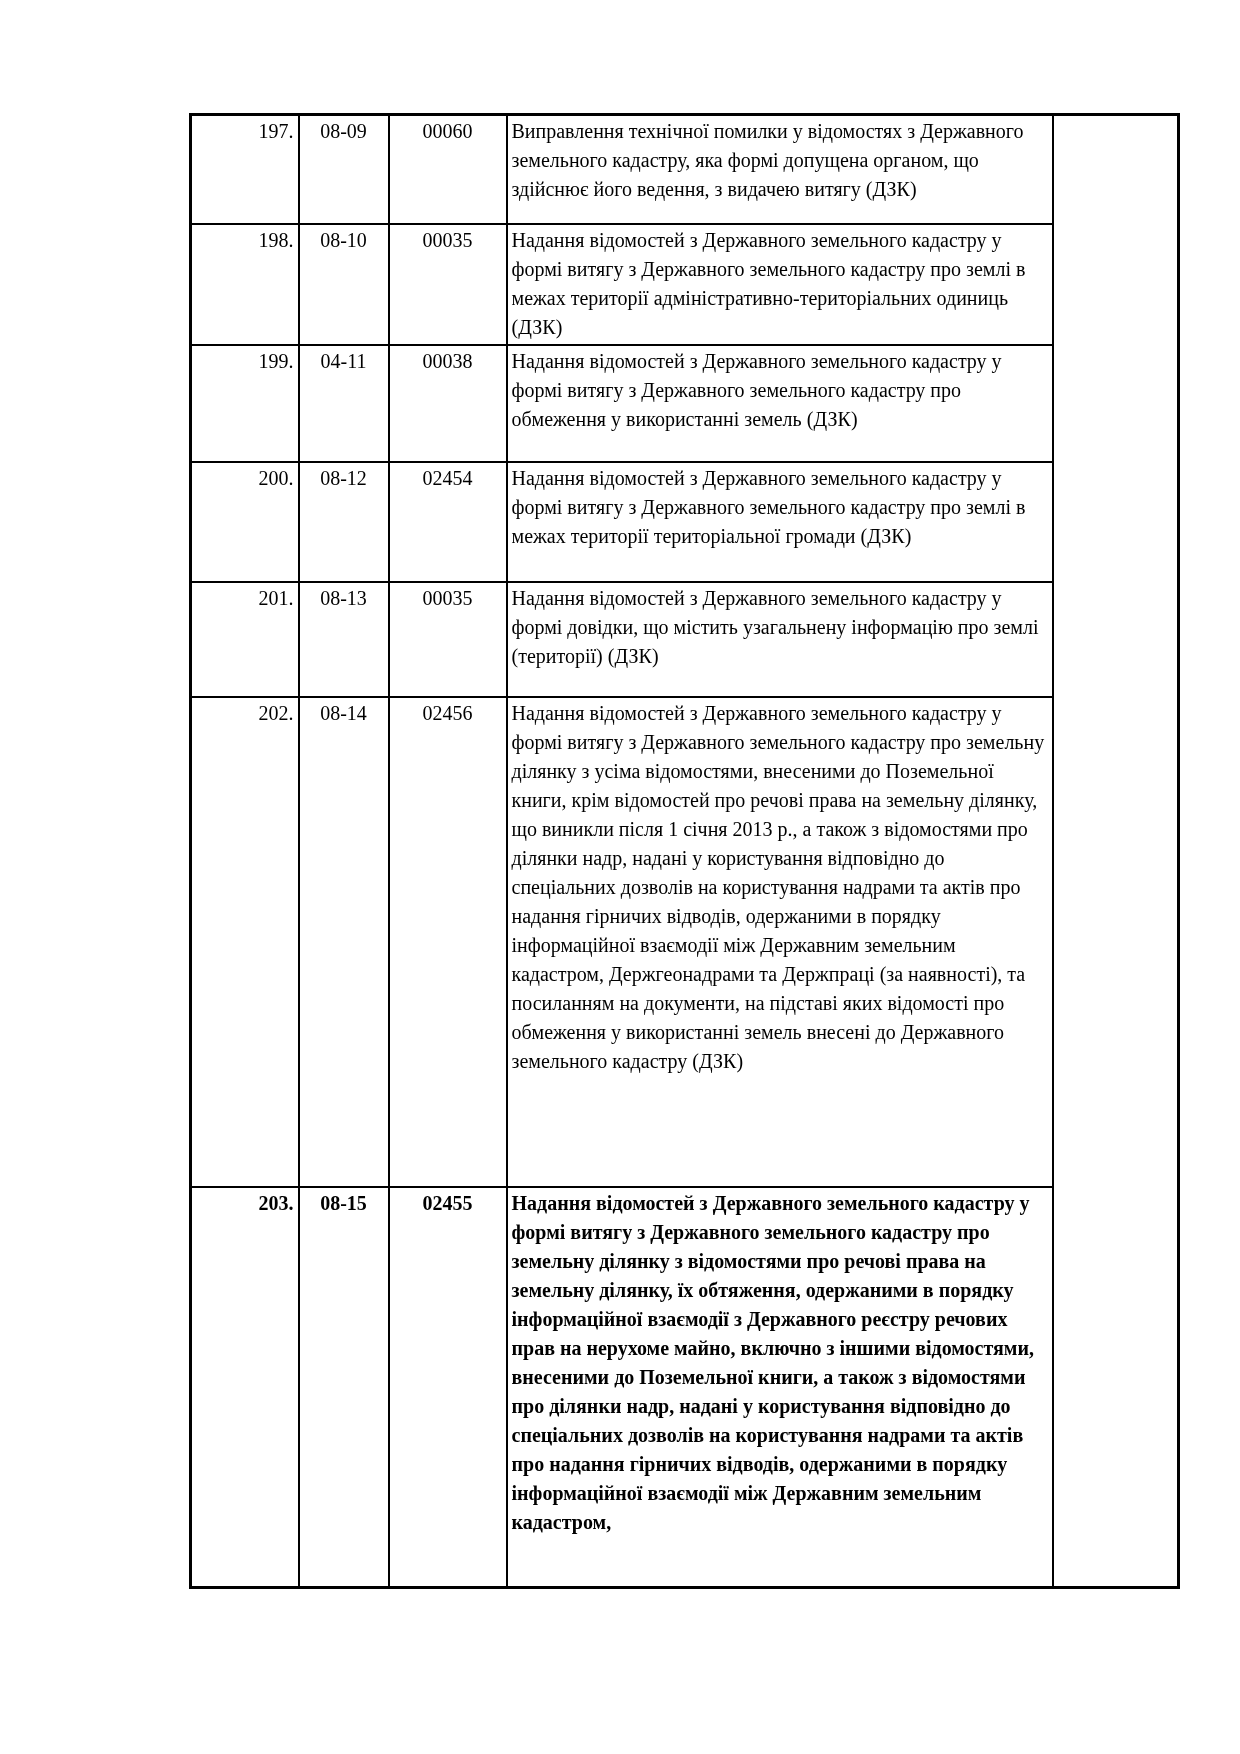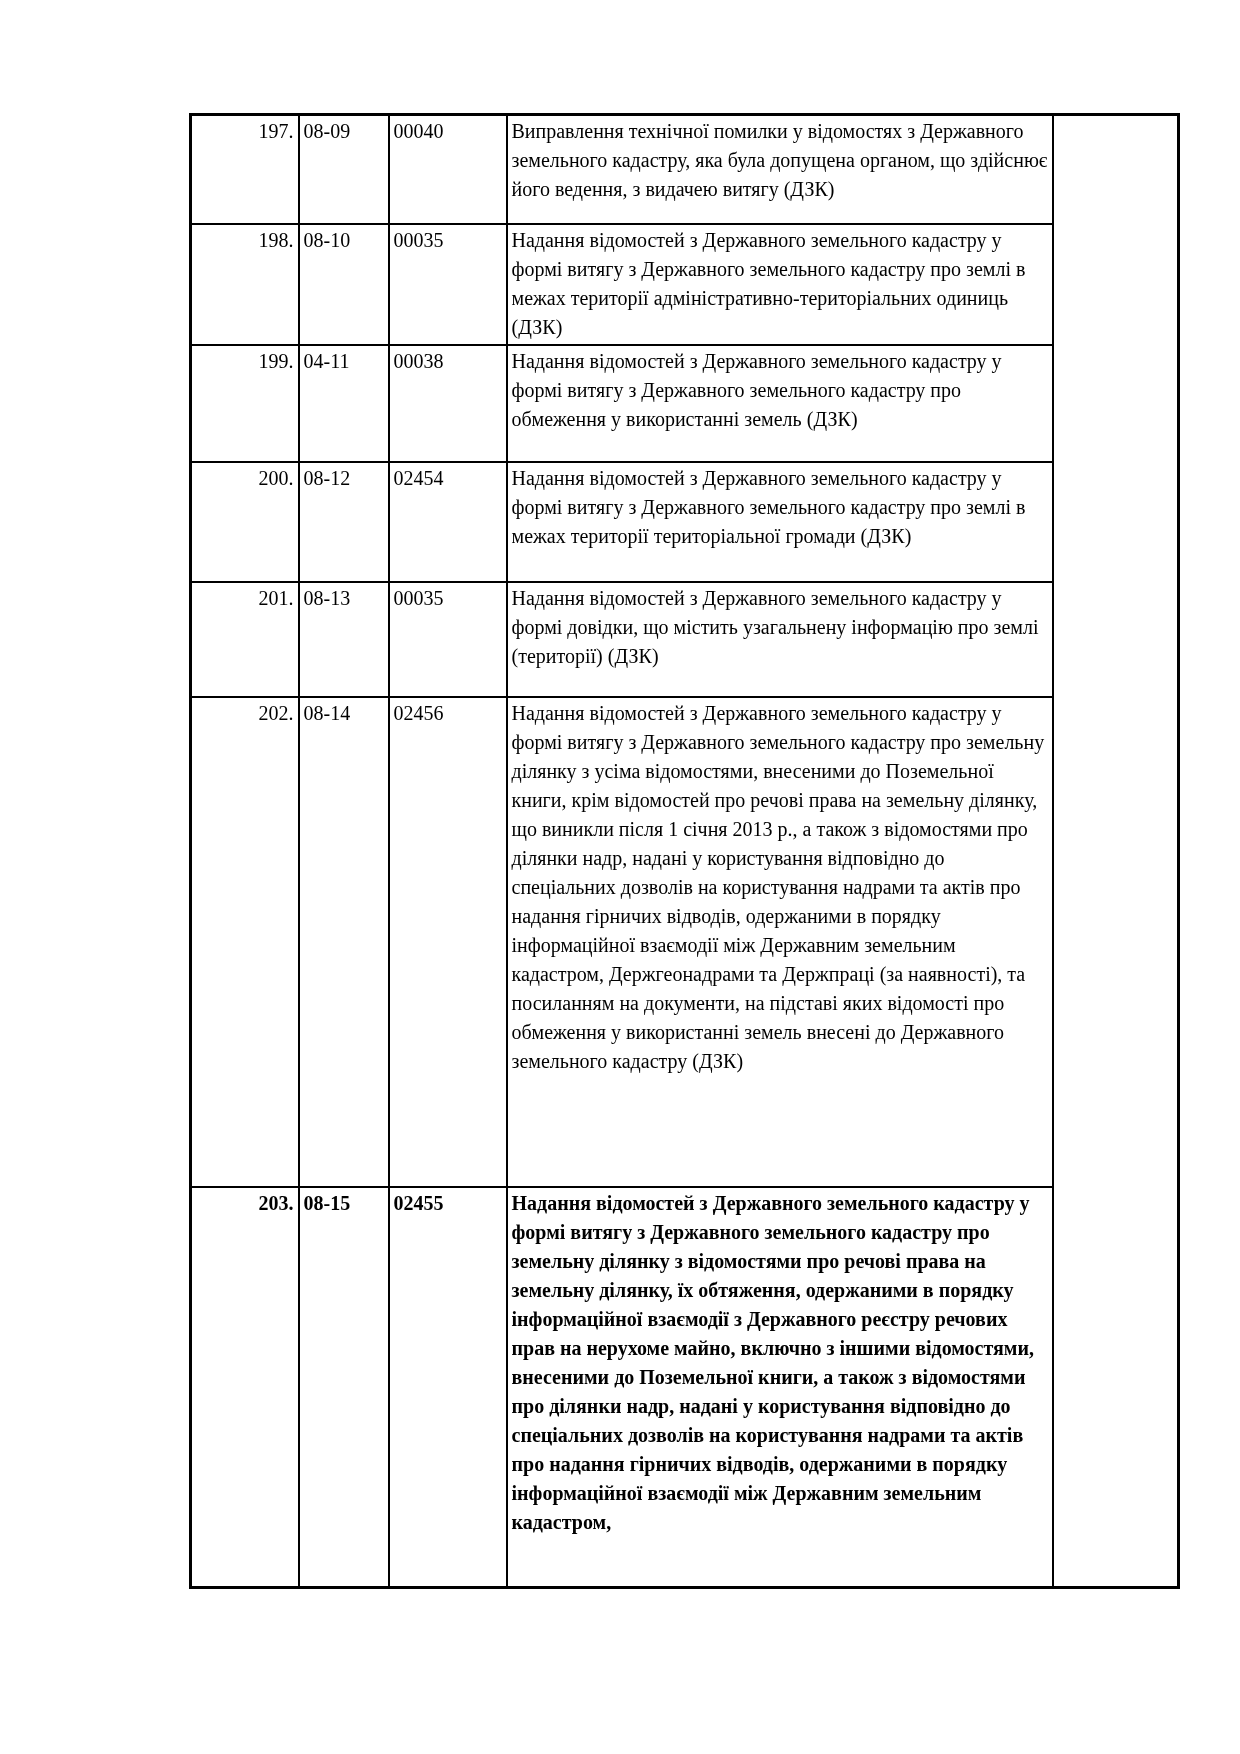--- a/index.html
+++ b/index.html
@@ -31,20 +31,21 @@
     font-size: 20px;
     line-height: 29px;
     padding: 1px 4px 2px 4px;
     overflow: hidden;
   }
   td.col-num {
     text-align: right;
     padding-right: 14px;
   }
   td.col-group, td.col-code {
+    text-align: center;
   }
   td.col-desc {
     text-align: left;
     padding-left: 7px;
     padding-right: 6px;
   }
   td.col-notes {
     padding: 0;
   }
   tr.r0 { height: 109px; padding-left: 8px; }
@@ -64,22 +65,22 @@
       <col style="width:108px">
       <col style="width:90px">
       <col style="width:118px">
       <col style="width:546px">
       <col style="width:126px">
     </colgroup>
     <tbody>
       <tr class="r0">
         <td class="col-num">197.</td>
         <td class="col-group">08-09</td>
-        <td class="col-code">00040</td>
-        <td class="col-desc">Виправлення технічної помилки у відомостях з Державного земельного кадастру, яка була допущена органом, що здійснює його ведення, з видачею витягу (ДЗК)</td>
+        <td class="col-code">00060</td>
+        <td class="col-desc">Виправлення технічної помилки у відомостях з Державного земельного кадастру, яка формі допущена органом, що здійснює його ведення, з видачею витягу (ДЗК)</td>
         <td class="col-notes" rowspan="7"></td>
       </tr>
       <tr class="r1">
         <td class="col-num">198.</td>
         <td class="col-group">08-10</td>
         <td class="col-code">00035</td>
         <td class="col-desc">Надання відомостей з Державного земельного кадастру у формі витягу з Державного земельного кадастру про землі в межах території адміністративно-територіальних одиниць (ДЗК)</td>
       </tr>
       <tr class="r2">
         <td class="col-num">199.</td>

